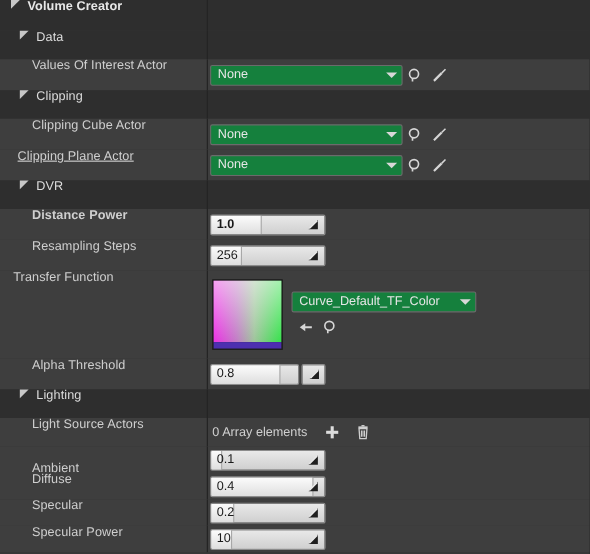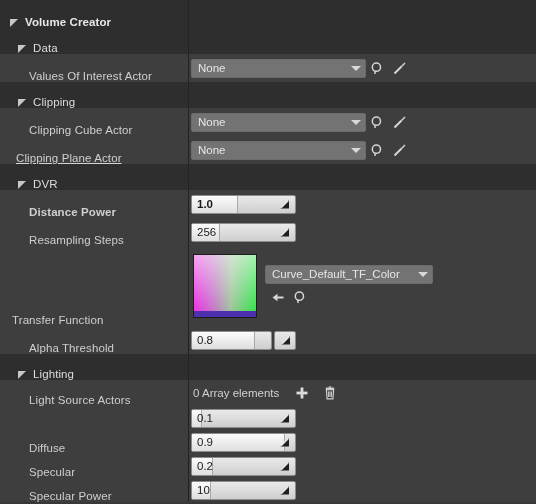--- a/index.html
+++ b/index.html
@@ -44,21 +44,21 @@
     width: 1px;
     background: #222222;
   }
   .row.cat .splitter { background: #242424; }
 
   .namecell {
     width: 188px;
     flex: 0 0 188px;
     box-sizing: border-box;
     display: flex;
-    align-items: flex-end;
+    align-items: flex-start;
     height: 100%;
   }
   .valuecell {
     flex: 1 1 auto;
     box-sizing: border-box;
     display: flex;
     align-items: center;
     padding-left: 3px;
     height: 100%;
   }
@@ -89,21 +89,21 @@
     position: absolute;
     left: 0; top: 0;
     width: 0; height: 0;
     border-left: 8px solid #c8c8c8;
     border-bottom: 8px solid transparent;
   }
 
   
   .combo {
     height: 19px;
-    background: #737373;
+    background: #15803d;
     border: 1px solid #6b6b6b;
     border-radius: 2px;
     box-sizing: border-box;
     display: flex;
     align-items: center;
     padding: 0 4px 0 6px;
     color: #e6e6e6;
     position: relative;
   }
   .combo .ctext {
@@ -504,21 +504,21 @@
 
   <div class="row light" style="height:24px;">
     <div class="splitter"></div>
     <div class="namecell" style="padding-left:29px;">
       <span class="label">Diffuse</span>
     </div>
     <div class="valuecell">
       <div class="numentry" style="width:105px;">
         <div class="numbox">
           <div class="numfill" style="width:90%;"></div>
-          <span class="numtext">0.9</span>
+          <span class="numtext">0.4</span>
           <span class="numarrow">
             <svg width="11" height="11" viewBox="0 0 11 11">
               <path d="M10 1 L10 9.5 L1.5 9.5 Z" fill="#1f1f1f"></path>
               <line x1="9.4" y1="1.6" x2="2.2" y2="8.8" stroke="#e9e9e9" stroke-width="1.3"></line>
             </svg>
           </span>
         </div>
       </div>
     </div>
   </div>

